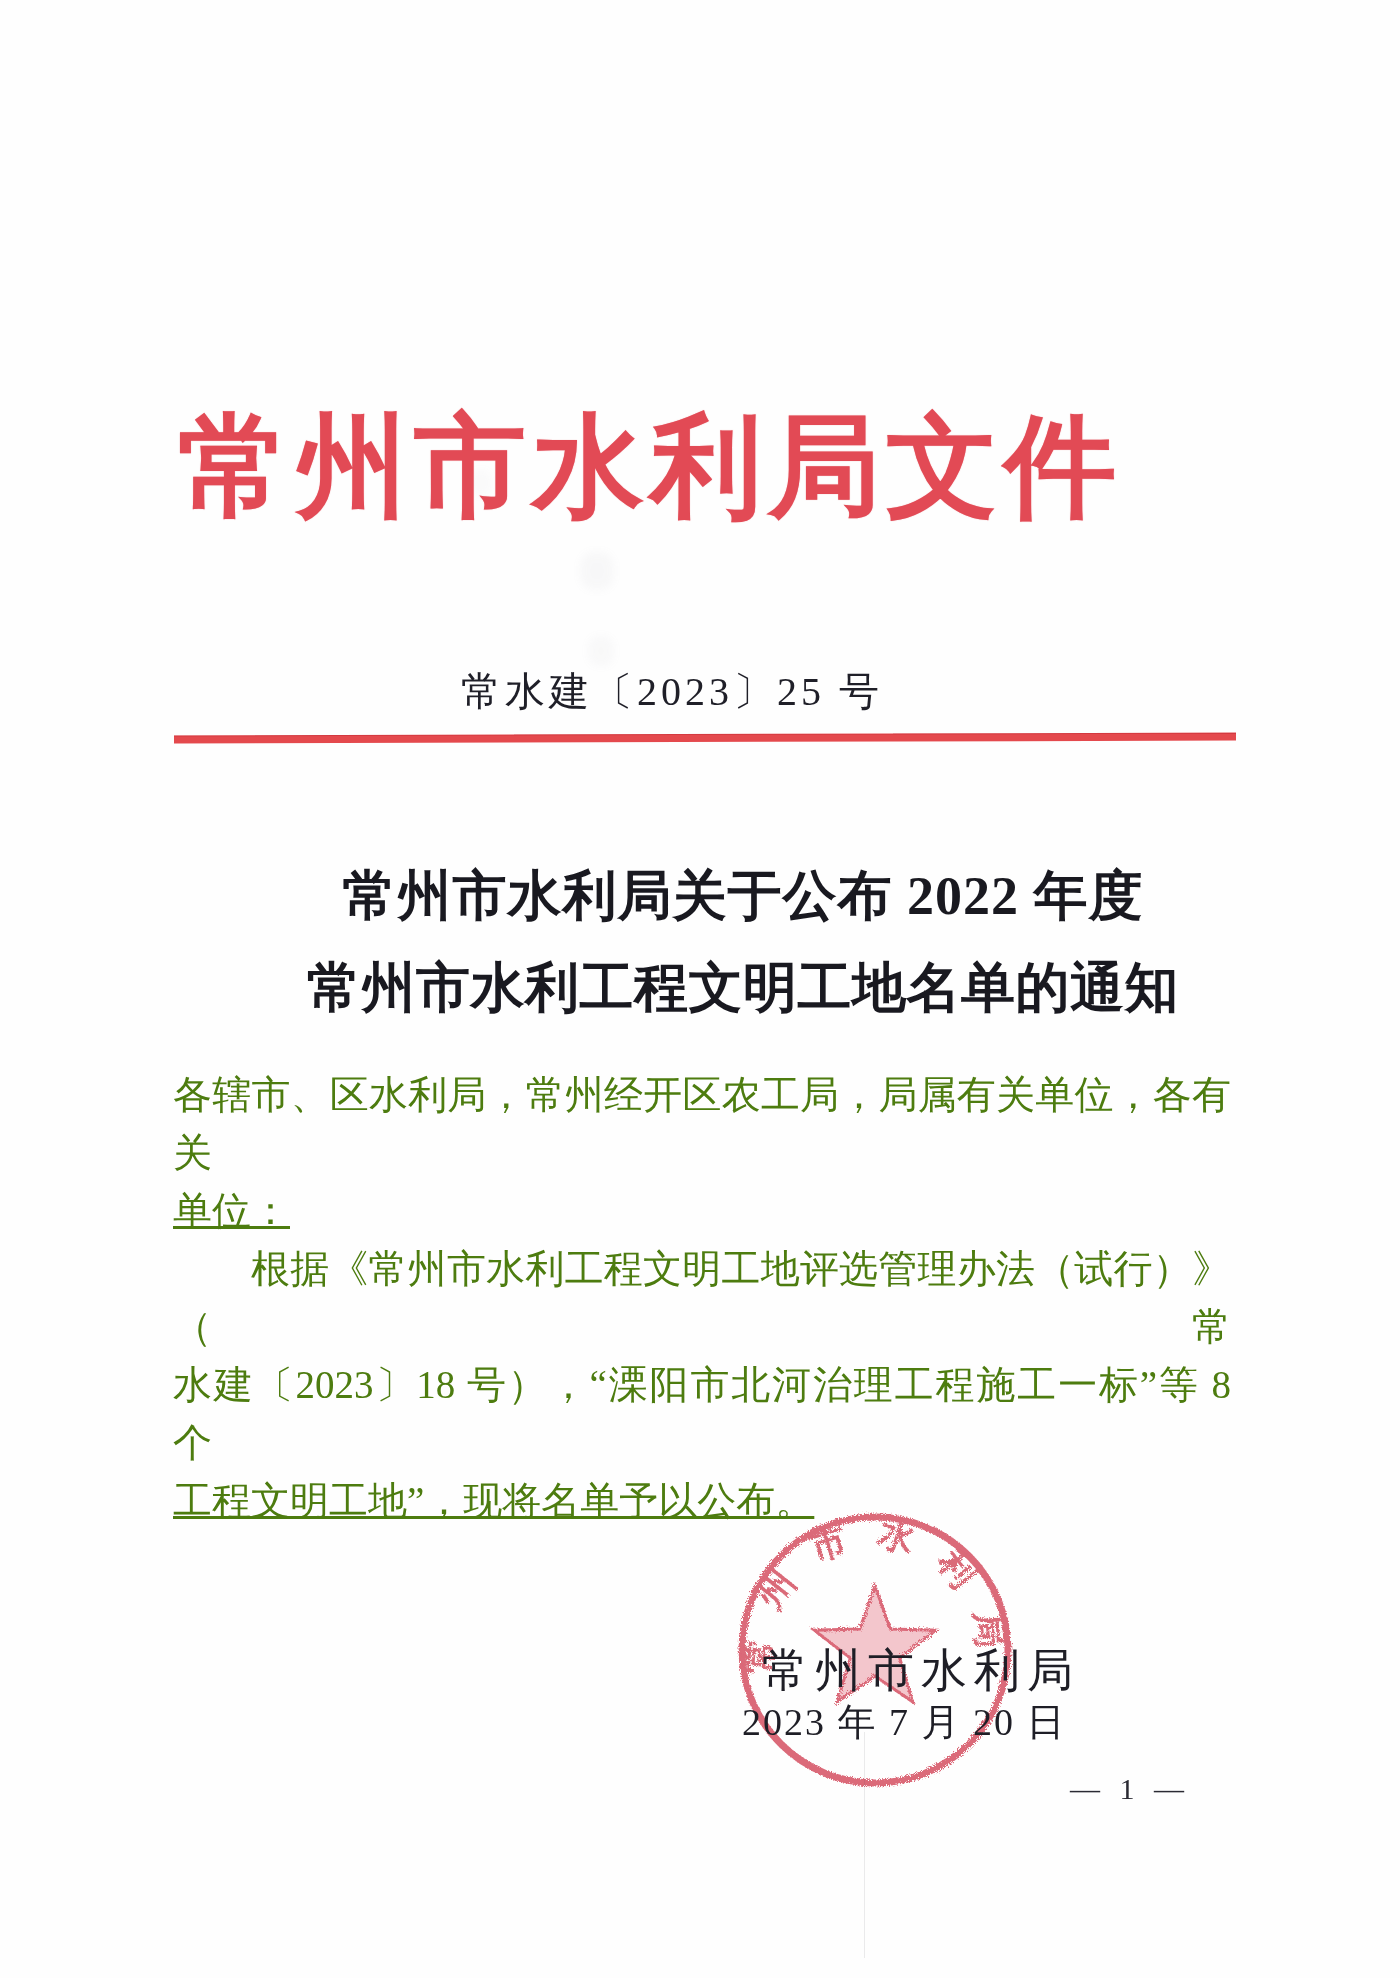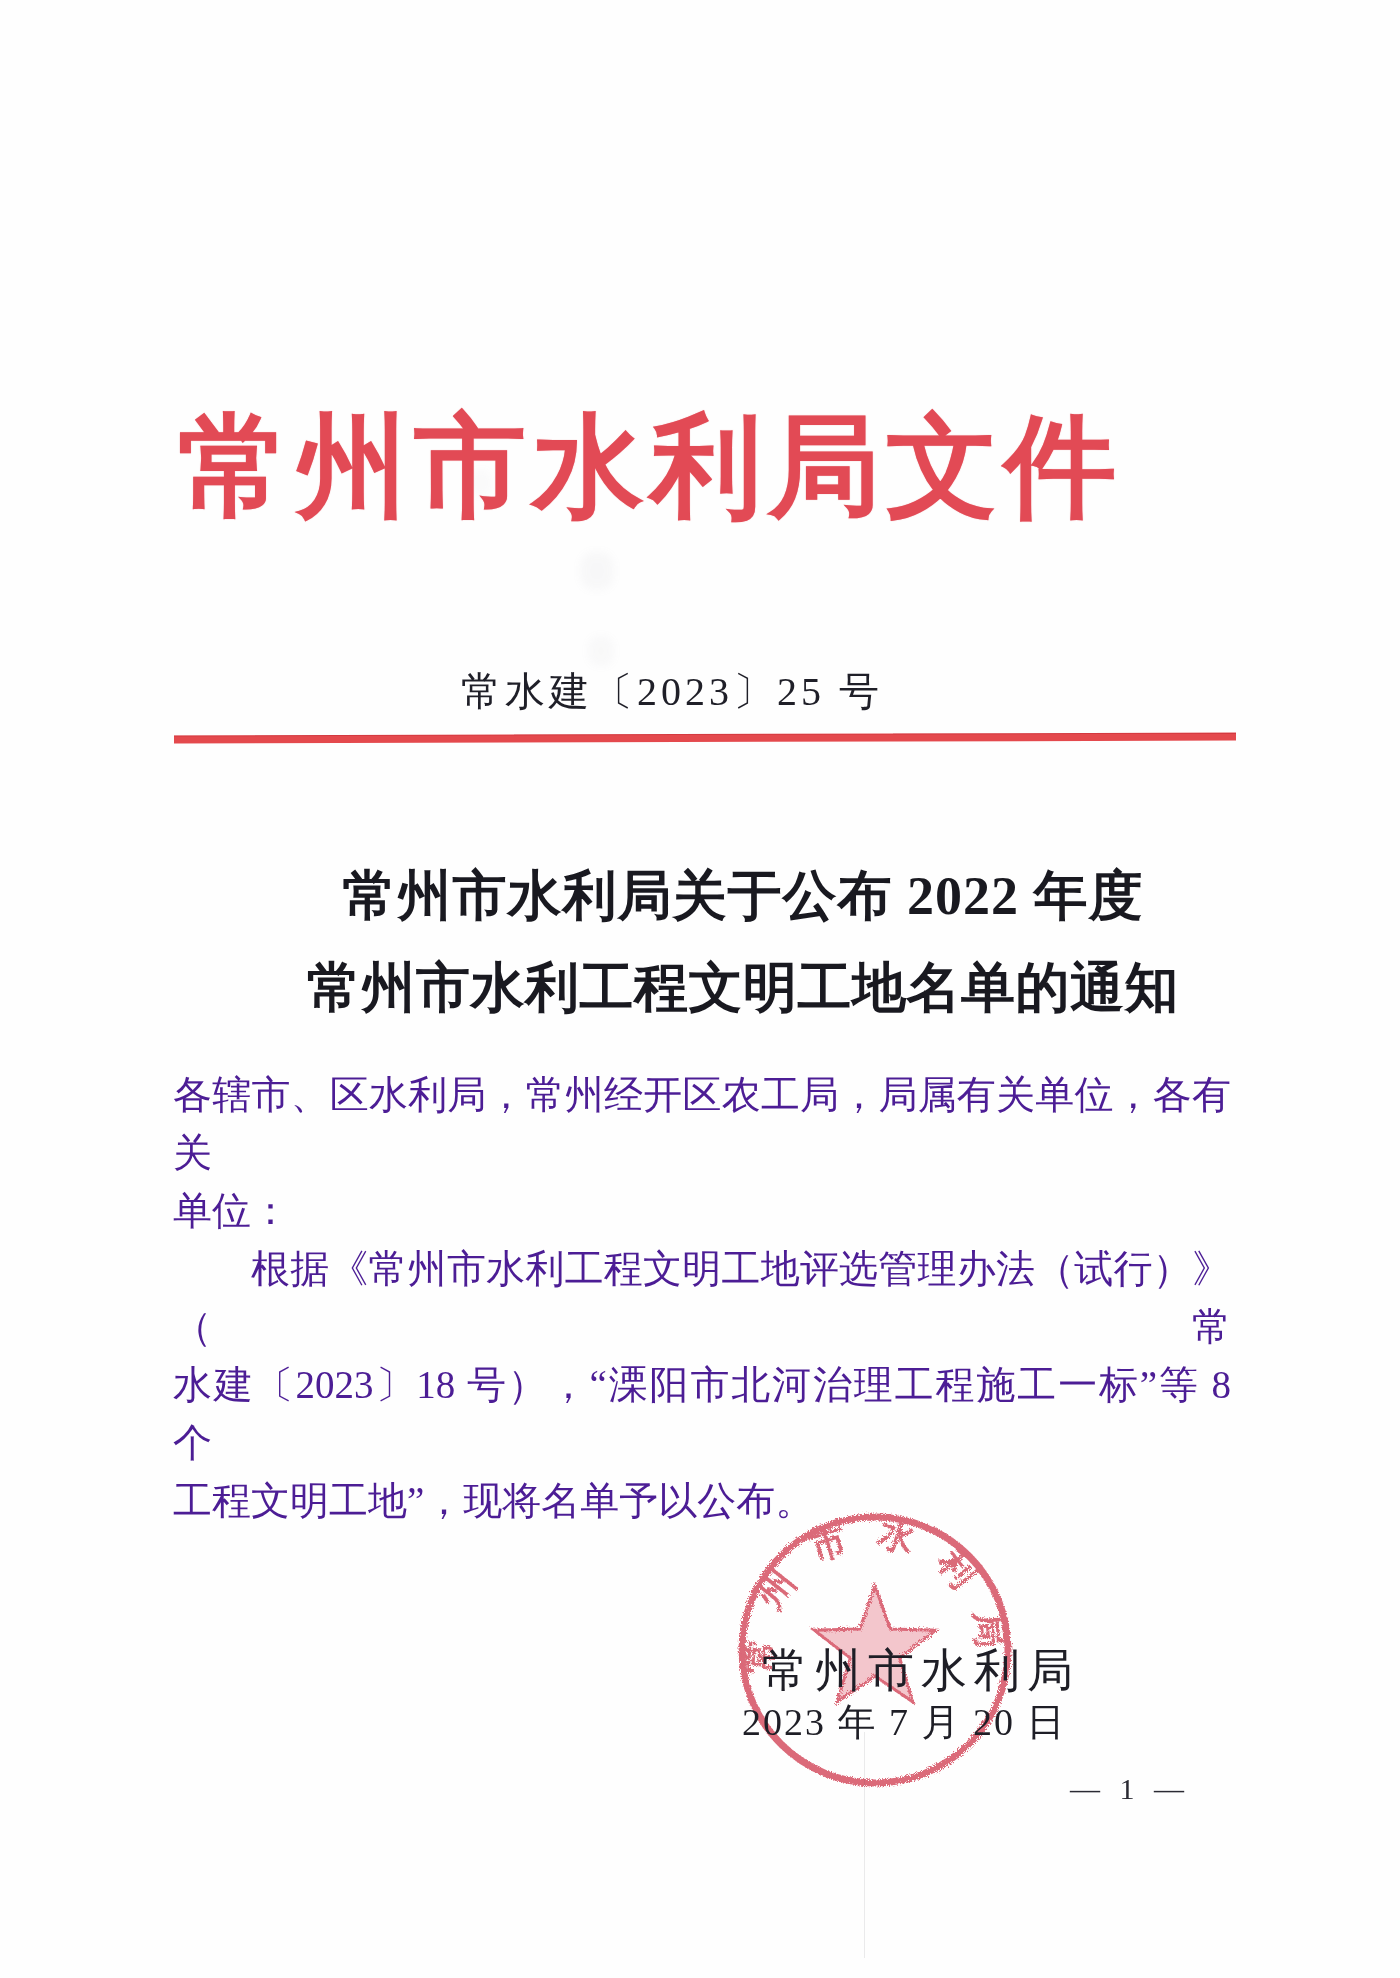--- a/index.html
+++ b/index.html
@@ -50,28 +50,28 @@
     color:#191920;
     letter-spacing:1px;
     margin-left:43px;
   }
   .notice-title .t2{letter-spacing:0.5px;text-align:center;}
 
   
   .body-block{
     position:absolute;left:173px;top:1066px;width:1058px;
     font-size:39px;line-height:58px;
-    color:#4c1d95;
+    color:#4d7c0f;
   }
   .bline{
     text-align:justify;
     text-align-last:justify;
     white-space:normal;
   }
-  .bline.last{text-align:right;text-align-last:left;}
+  .bline.last{text-align:right;text-align-last:left;text-decoration:underline;}
   .bline.indent{text-indent:2em;}
 
   .attachment-line{
     position:absolute;left:173px;top:1434px;width:1058px;
     font-size:39px;line-height:58px;
     text-indent:2em;
     color:#23232b;
   }
 
   

